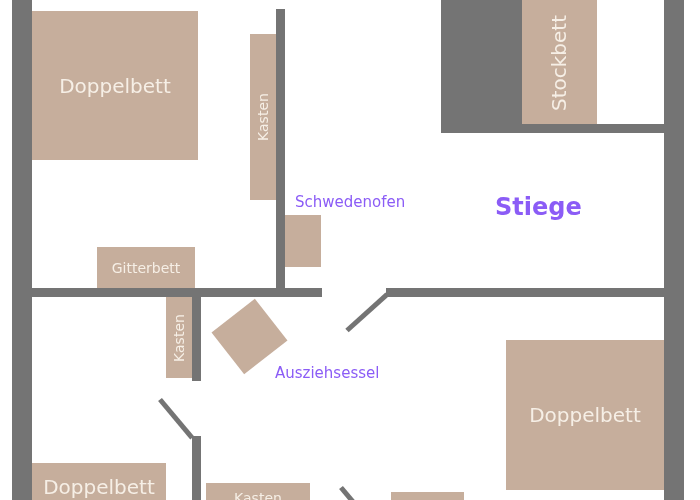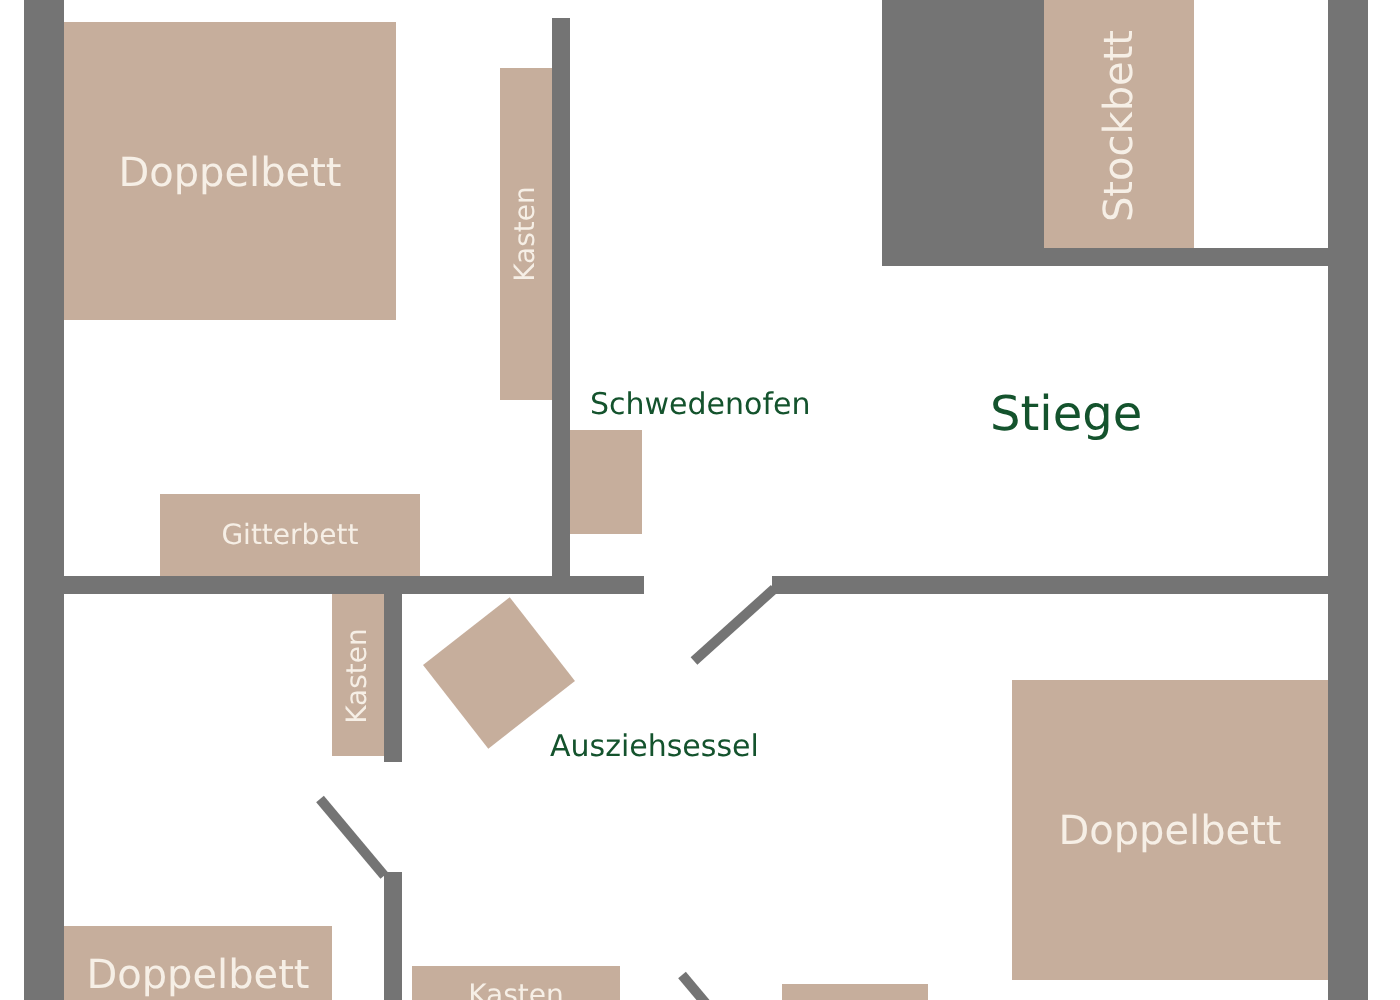--- a/index.html
+++ b/index.html
@@ -1,53 +1,53 @@
 <!DOCTYPE html>
 <html><head>
 <meta charset="utf-8">
 <style>
   html, body { margin: 0; padding: 0; }
   body { width: 700px; height: 500px; background: #ffffff; position: relative; overflow: hidden; font-family: "DejaVu Sans", "Liberation Sans", sans-serif; }
   .wall { position: absolute; background: #747474; }
   .furn { position: absolute; background: #c6ae9c; color: #f6efe6; display: flex; align-items: center; justify-content: center; white-space: nowrap; }
   .furn span { display: inline-block; }
   .vert span { transform: rotate(-90deg); }
-  .label { position: absolute; color: #14532d; white-space: nowrap; }
+  .label { position: absolute; color: #8b5cf6; white-space: nowrap; }
   .dark { position: absolute; background: #747474; }
   .door { position: absolute; background: #747474; height: 5px; transform-origin: 0 50%; }
 </style>
 </head>
 <body>
 
 <div class="wall" style="left:12px; top:0; width:20px; height:500px;"></div>
 <div class="wall" style="left:664px; top:0; width:20px; height:500px;"></div>
 
 <div class="furn" style="left:32px; top:11px; width:166px; height:149px; font-size:20px;">
   <span>Doppelbett</span>
 </div>
 <div class="furn vert" style="left:250px; top:34px; width:26px; height:166px; font-size:14px;">
   <span>Kasten</span>
 </div>
 <div class="wall" style="left:276px; top:9px; width:9px; height:282px;"></div>
-<div class="furn" style="left:80px; top:247px; width:130px; height:42px; font-size:14px;align-items:center;">
+<div class="furn" style="left:97px; top:247px; width:98px; height:42px; font-size:14px;align-items:center;">
   <span>Gitterbett</span>
 </div>
 
 <div class="furn" style="left:285px; top:215px; width:36px; height:52px;"></div>
 <div class="label" style="left:295px; top:193px; font-size:15px;">Schwedenofen</div>
 
 <div class="wall" style="left:32px; top:288px; width:290px; height:9px;"></div>
 
 <div class="dark" style="left:441px; top:0; width:82px; height:126px;"></div>
 <div class="furn vert" style="left:522px; top:0; width:75px; height:125px; font-size:20px;">
   <span>Stockbett</span>
 </div>
 <div class="wall" style="left:441px; top:124px; width:225px; height:9px;"></div>
 
-<div class="label" style="left:495px; top:193px; font-size:24px;">Stiege</div>
+<div class="label" style="left:495px; top:193px; font-size:24px;font-weight:bold;">Stiege</div>
 
 <div class="wall" style="left:386px; top:288px; width:282px; height:9px;"></div>
 <div class="door" style="left:347px; top:328px; width:54px; transform:rotate(-42deg);"></div>
 
 <div class="furn vert" style="left:166px; top:297px; width:26px; height:81px; font-size:14px;">
   <span>Kasten</span>
 </div>
 <div class="wall" style="left:192px; top:296px; width:9px; height:85px;"></div>
 <div class="furn" style="left:222px; top:310px; width:55px; height:53px; transform:rotate(-38deg);"></div>
 <div class="label" style="left:275px; top:364px; font-size:15px;">Ausziehsessel</div>

